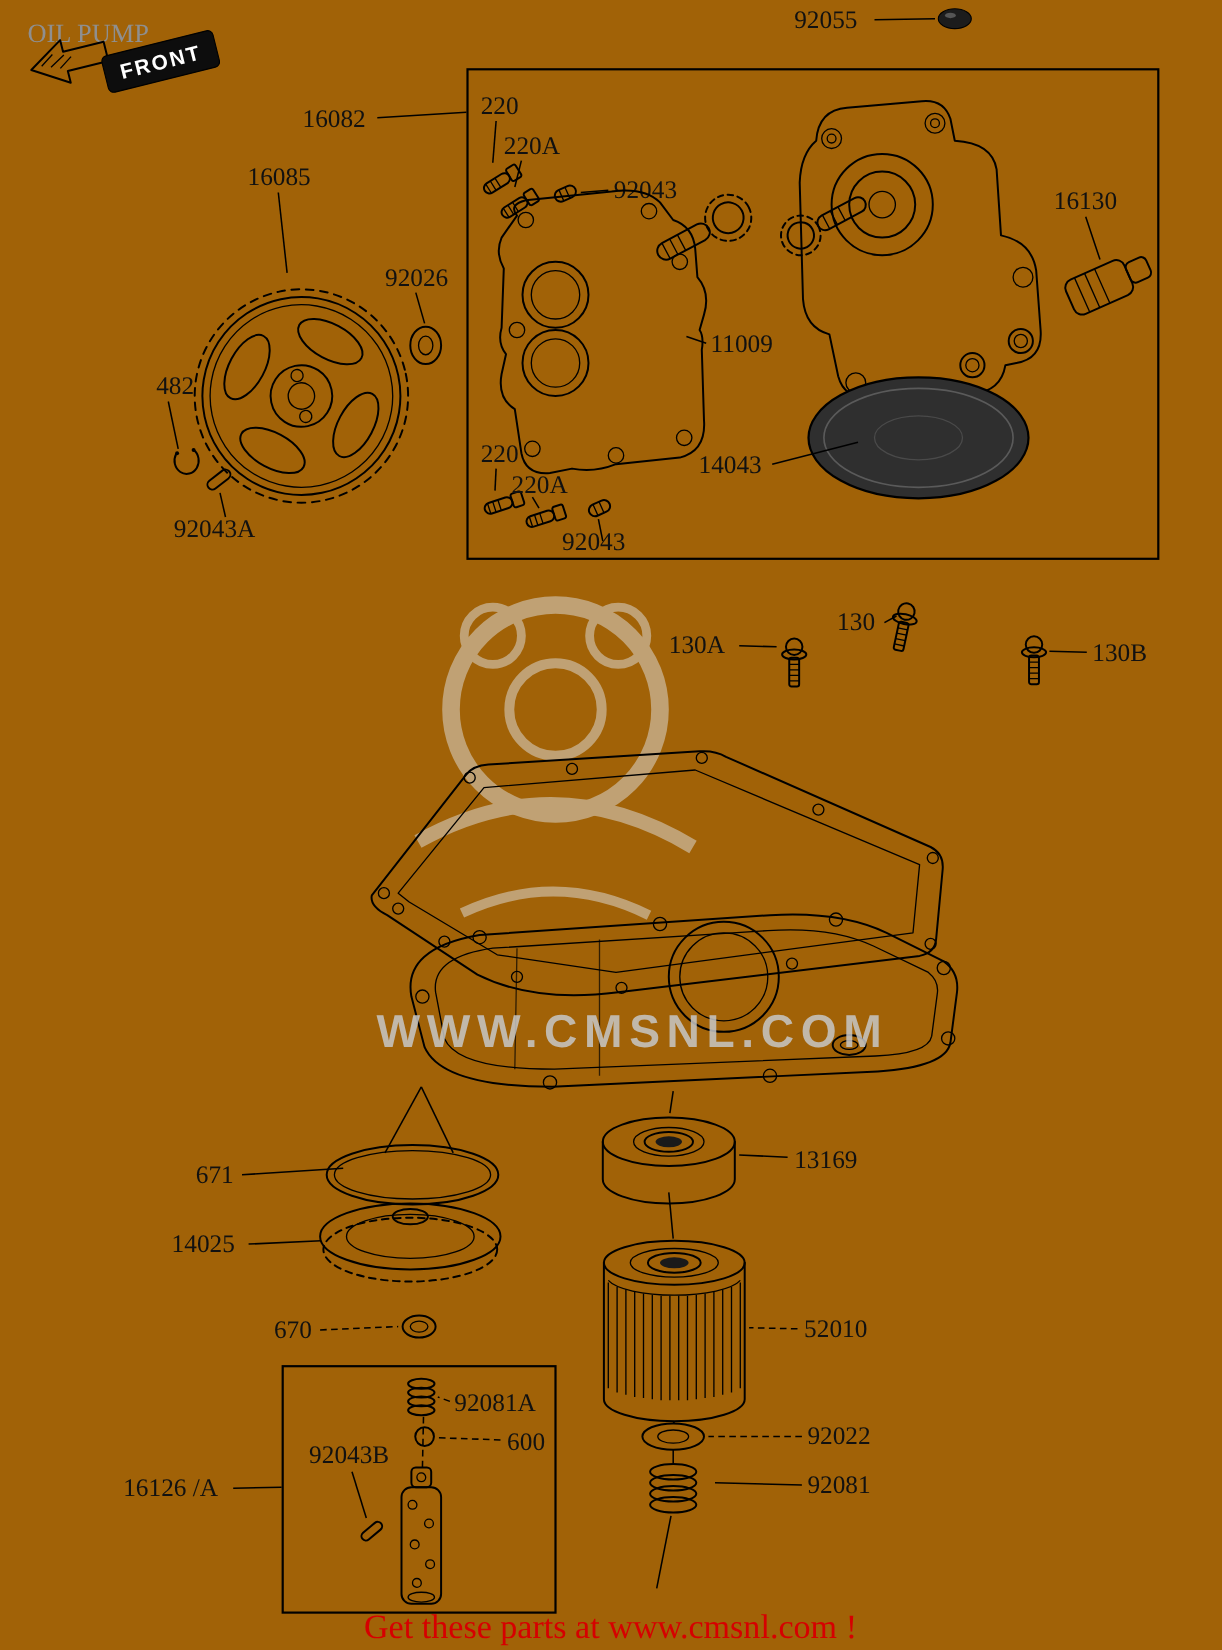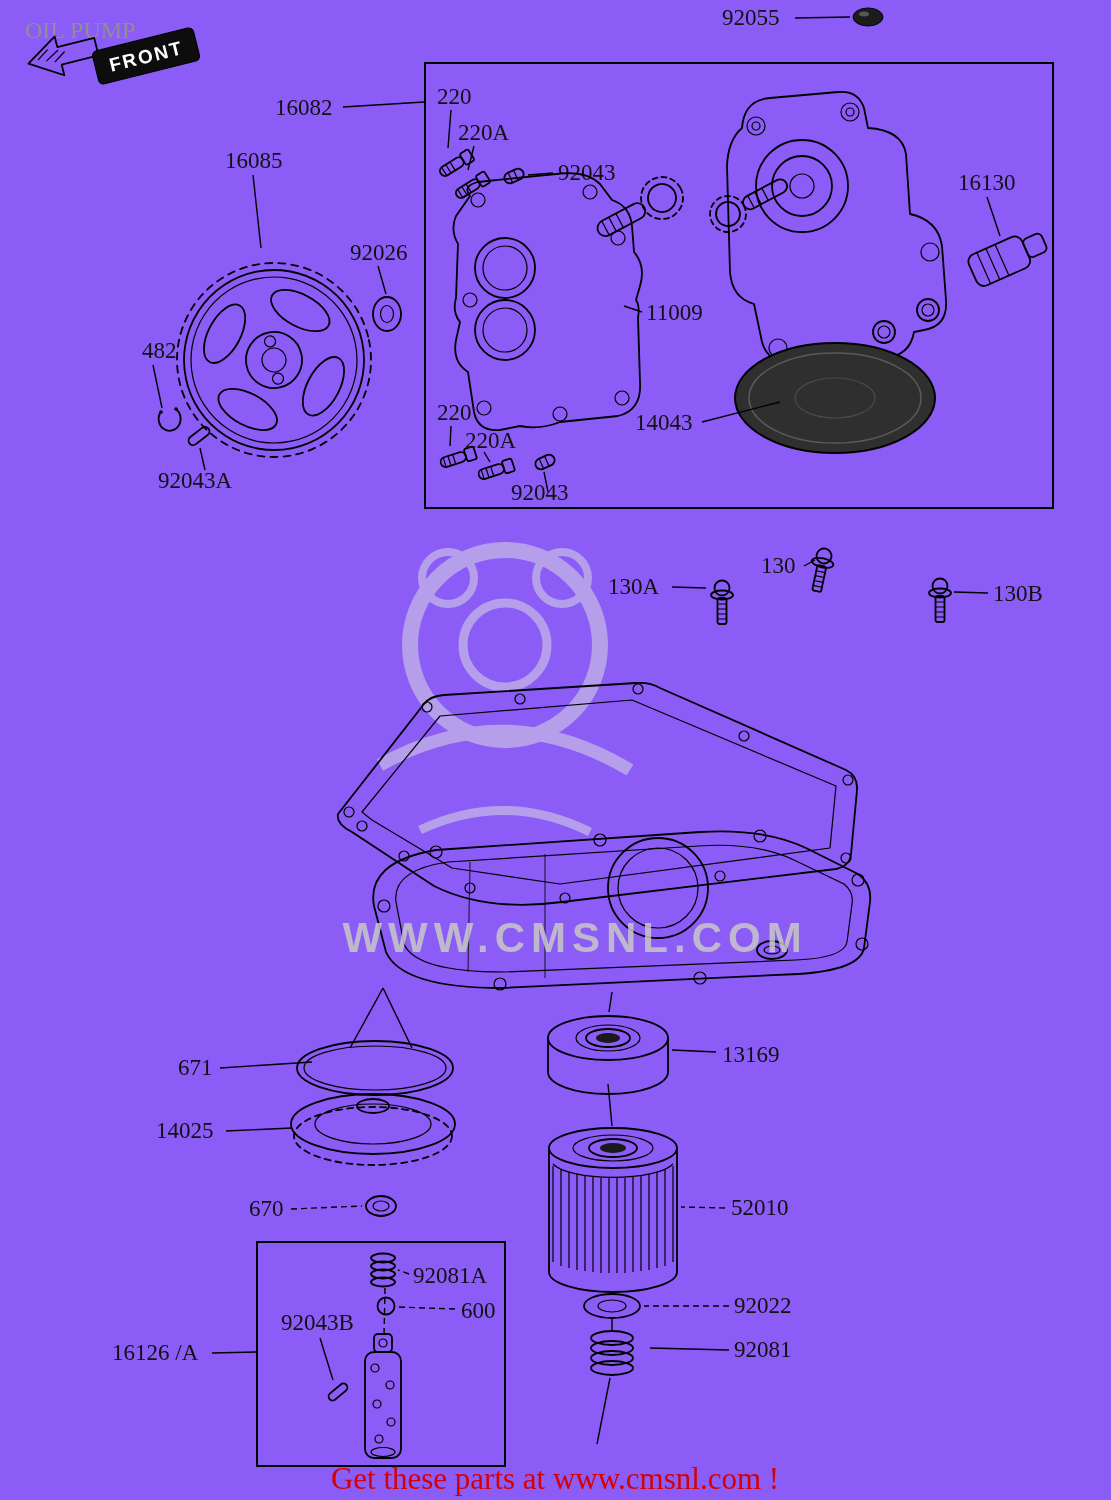--- a/index.html
+++ b/index.html
@@ -1,16 +1,16 @@
 <!DOCTYPE html>
 <html><head>
 <meta charset="utf-8">
 <style>
   html,body{margin:0;padding:0;background:#ffffff;}
-  .stage{position:relative;width:1111px;height:1500px;background:#8b5cf6;overflow:hidden;}
+  .stage{position:relative;width:1111px;height:1500px;background:#a16207;overflow:hidden;}
   svg{position:absolute;left:0;top:0;}
   .part{fill:none;stroke:#000;stroke-width:1.8;stroke-linejoin:round;stroke-linecap:round;}
   .thin{stroke-width:1.2;}
   .lead{stroke:#000;stroke-width:1.4;fill:none;}
   .dash{stroke-dasharray:6 4;}
   .lbl{font-family:"Liberation Serif",serif;font-size:23px;fill:#111;}
   .title{font-family:"Liberation Serif",serif;font-size:24px;fill:#8f8f8f;}
   .wm{font-family:"Liberation Sans",sans-serif;font-weight:bold;font-size:42px;fill:#c7c7c7;letter-spacing:6px;opacity:.85;}
   .footer{font-family:"Liberation Serif",serif;font-size:31px;fill:#d60000;}
   .frontlbl{font-family:"Liberation Sans",sans-serif;font-weight:bold;font-size:19px;fill:#fff;letter-spacing:2px;}

